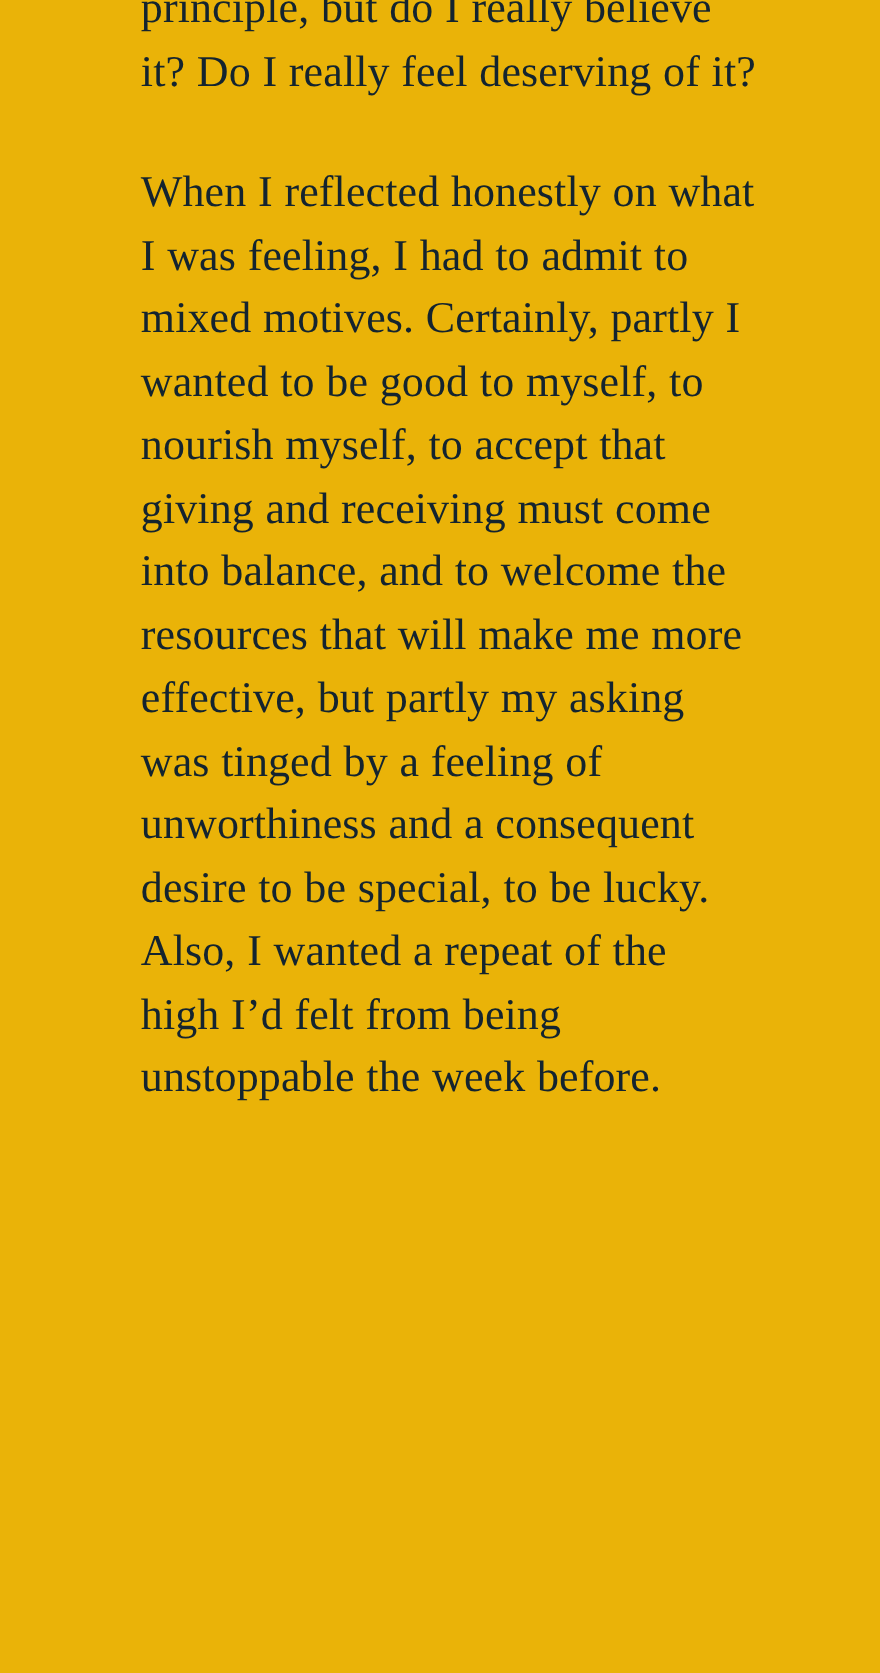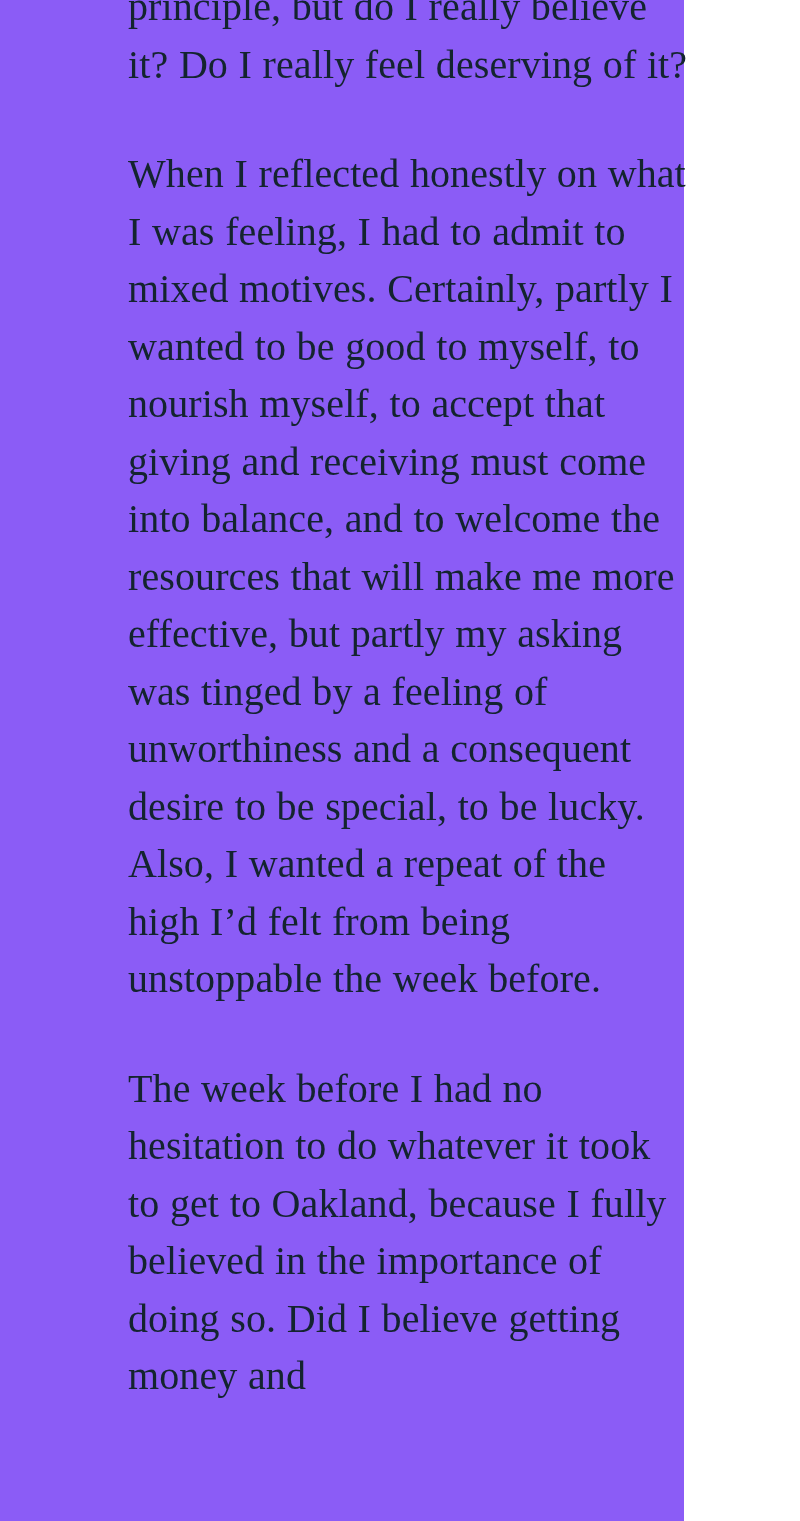--- a/index.html
+++ b/index.html
@@ -8,23 +8,23 @@
     background: #ffffff;
   }
   body {
     width: 800px;
     height: 1521px;
     overflow: hidden;
     font-family: "Liberation Serif", "DejaVu Serif", serif;
   }
   .page {
     position: relative;
-    width: 684px;
+    width: 800px;
     height: 1521px;
-    background: #8b5cf6;
+    background: #eab308;
     box-sizing: border-box;
   }
   .article-body {
     position: absolute;
     left: 128px;
     top: -22px;
     width: 560px;
   }
   .para {
     margin: 0 0 52px 0;
@@ -40,16 +40,15 @@
     margin-bottom: 0;
   }
 </style>
 </head>
 <body>
 
 <div class="page">
   <div class="article-body">
     <p class="para">principle, but do I really believe it? Do I really feel deserving of it?</p>
     <p class="para">When I reflected honestly on what I was feeling, I had to admit to mixed motives. Certainly, partly I wanted to be good to myself, to nourish myself, to accept that giving and receiving must come into balance, and to welcome the resources that will make me more effective, but partly my asking was tinged by a feeling of unworthiness and a consequent desire to be special, to be lucky. Also, I wanted a repeat of the high I’d felt from being unstoppable the week before.</p>
-    <p class="para">The week before I had no hesitation to do whatever it took to get to Oakland, because I fully believed in the importance of doing so. Did I believe getting money and</p>
   </div>
 
 </div>
 
 </body></html>

